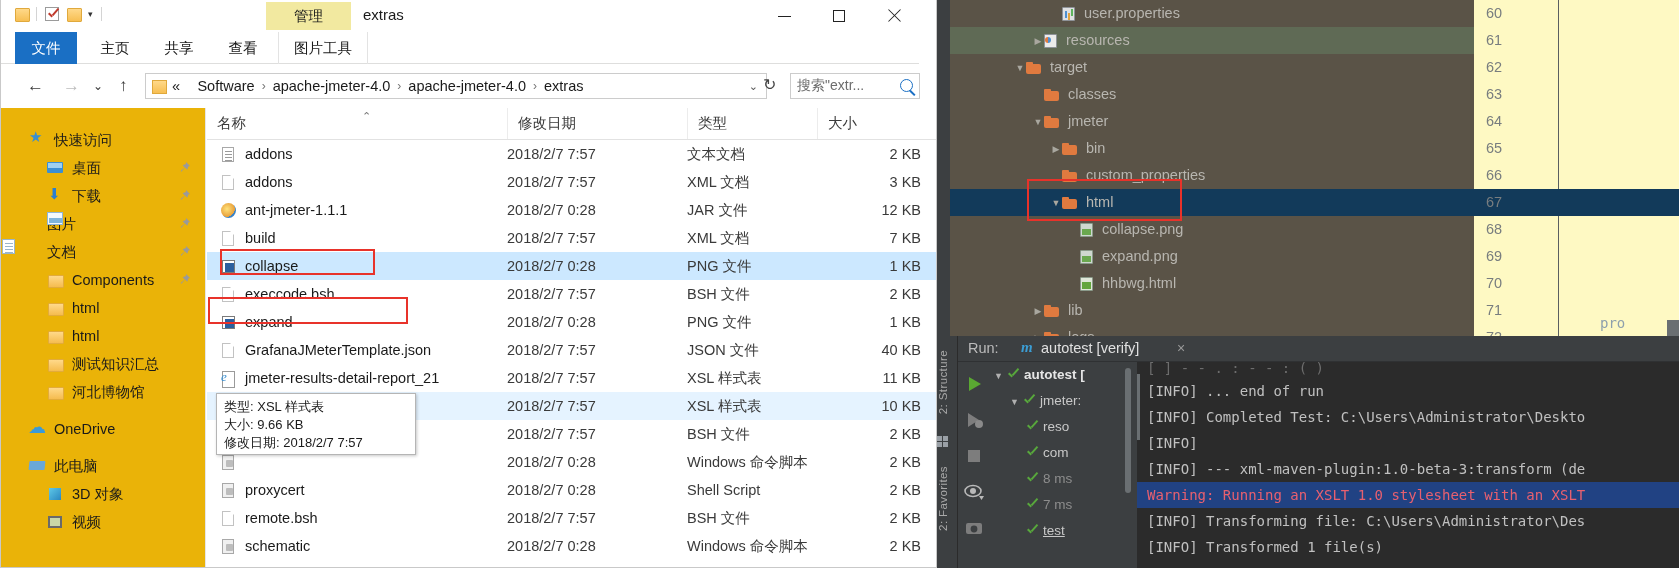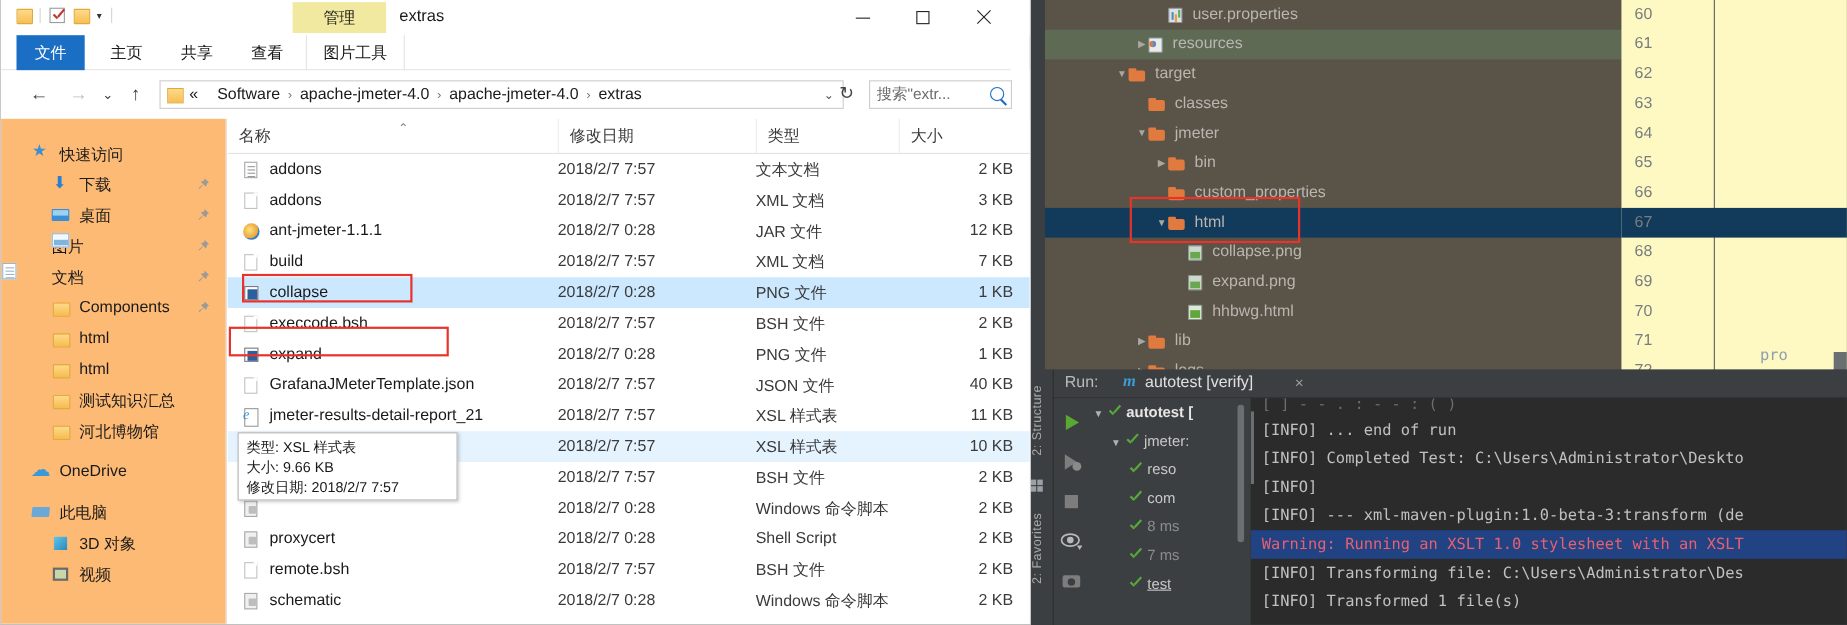--- a/index.html
+++ b/index.html
@@ -134,21 +134,21 @@
   .crumb .cdd { position:absolute; right:8px; font-size:11px; color:#555; }
   .refresh { position:absolute; left:762px; top:11px; font-size:16px; color:#444; }
   .searchbox { position:absolute; left:789px; top:9px; width:130px; height:26px; border:1px solid #cccccc;
                display:flex; align-items:center; padding:0 6px; font-size:14px; color:#6d6d6d; }
   .search-ico { position:absolute; right:6px; top:5px; width:13px; height:13px; border:1.6px solid #1a6fc4;
                 border-radius:50%; }
   .search-ico:after { content:""; position:absolute; right:-4px; bottom:-3px; width:7px; height:1.6px;
                       background:#1a6fc4; transform:rotate(45deg); }
 
   .ex-body { position:absolute; left:0; top:108px; width:935px; height:459px; background:#fff; }
-  .nav-pane { position:absolute; left:0; top:0; width:205px; height:459px; background:#fdba74;
+  .nav-pane { position:absolute; left:0; top:0; width:205px; height:459px; background:#eab308;
               border-right:1px solid #e6e6e6; padding-top:18px; }
   .np-item { position:relative; height:28px; display:flex; align-items:center; font-size:14.5px; color:#1a1a1a; }
   .np-item.lvl0 { padding-left:28px; }
   .np-item.lvl1 { padding-left:46px; }
   .np-item.gap { margin-top:9px; }
   .np-ico { width:17px; height:16px; margin-right:8px; position:relative; flex:none; }
   .pin { position:absolute; right:14px; top:7px; width:12px; height:13px; }
   .ico-star:before { content:"★"; position:absolute; left:0; top:-4px; color:#3a8fd0; font-size:15px; }
   .ico-desktop:before { content:""; position:absolute; left:0; top:2px; width:16px; height:11px;
                         background:#3b8fd4; border-radius:1px; }
@@ -395,34 +395,34 @@
       </div>
     </div>
 
     <div class="ex-body">
       <div class="nav-pane" id="navPane">
           <div class="np-item lvl0">
             <span class="np-ico ico-star"></span>
             <span>快速访问</span>
           </div>
           <div class="np-item lvl1">
+            <span class="np-ico ico-desktop"></span>
+            <span>桌面</span>
+            <span class="pin"><svg width="12" height="13" viewBox="0 0 12 13">
+                <path d="M7 1l4 4-1.6.6-1.1 3.2L6 6.6 2.4 10.8 1.6 10 5.8 6.4 3.6 4.2 6.8 3z" fill="#9a9a9a"></path>
+              </svg></span>
+          </div>
+          <div class="np-item lvl1">
             <span class="np-ico ico-down"></span>
             <span>下载</span>
             <span class="pin"><svg width="12" height="13" viewBox="0 0 12 13">
                 <path d="M7 1l4 4-1.6.6-1.1 3.2L6 6.6 2.4 10.8 1.6 10 5.8 6.4 3.6 4.2 6.8 3z" fill="#9a9a9a"></path>
               </svg></span>
           </div>
           <div class="np-item lvl1">
-            <span class="np-ico ico-desktop"></span>
-            <span>桌面</span>
-            <span class="pin"><svg width="12" height="13" viewBox="0 0 12 13">
-                <path d="M7 1l4 4-1.6.6-1.1 3.2L6 6.6 2.4 10.8 1.6 10 5.8 6.4 3.6 4.2 6.8 3z" fill="#9a9a9a"></path>
-              </svg></span>
-          </div>
-          <div class="np-item lvl1">
             <span class="np-ico ico-pic"></span>
             <span>图片</span>
             <span class="pin"><svg width="12" height="13" viewBox="0 0 12 13">
                 <path d="M7 1l4 4-1.6.6-1.1 3.2L6 6.6 2.4 10.8 1.6 10 5.8 6.4 3.6 4.2 6.8 3z" fill="#9a9a9a"></path>
               </svg></span>
           </div>
           <div class="np-item lvl1">
             <span class="np-ico ico-doc"></span>
             <span>文档</span>
             <span class="pin"><svg width="12" height="13" viewBox="0 0 12 13">

